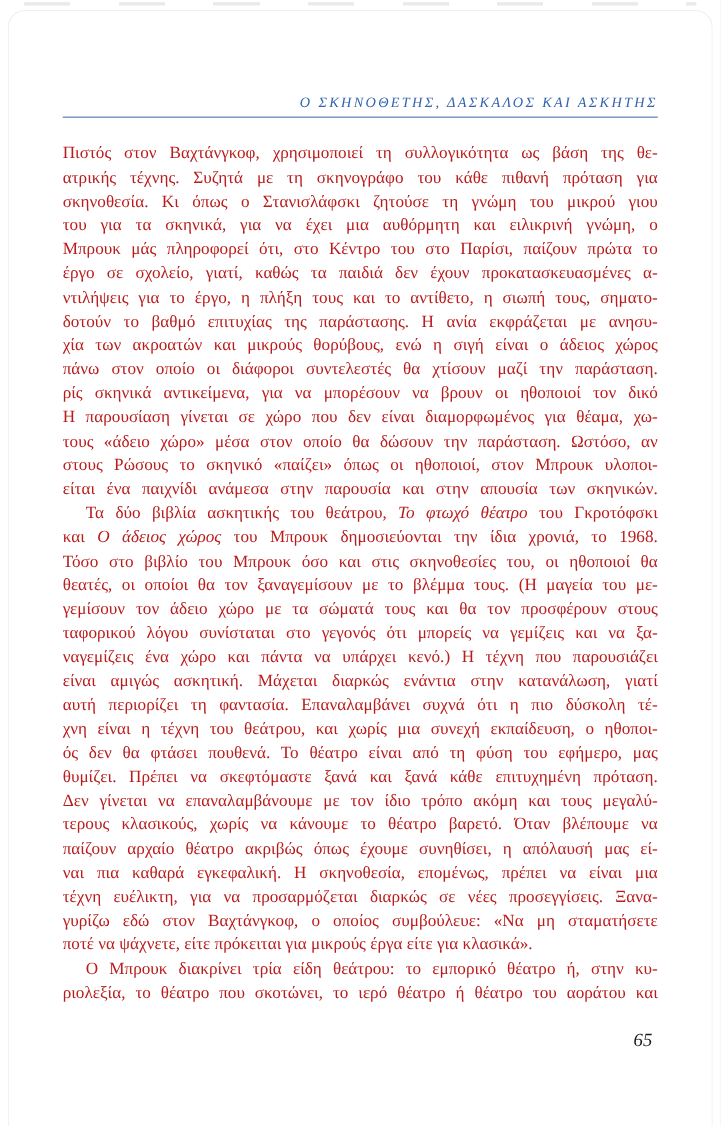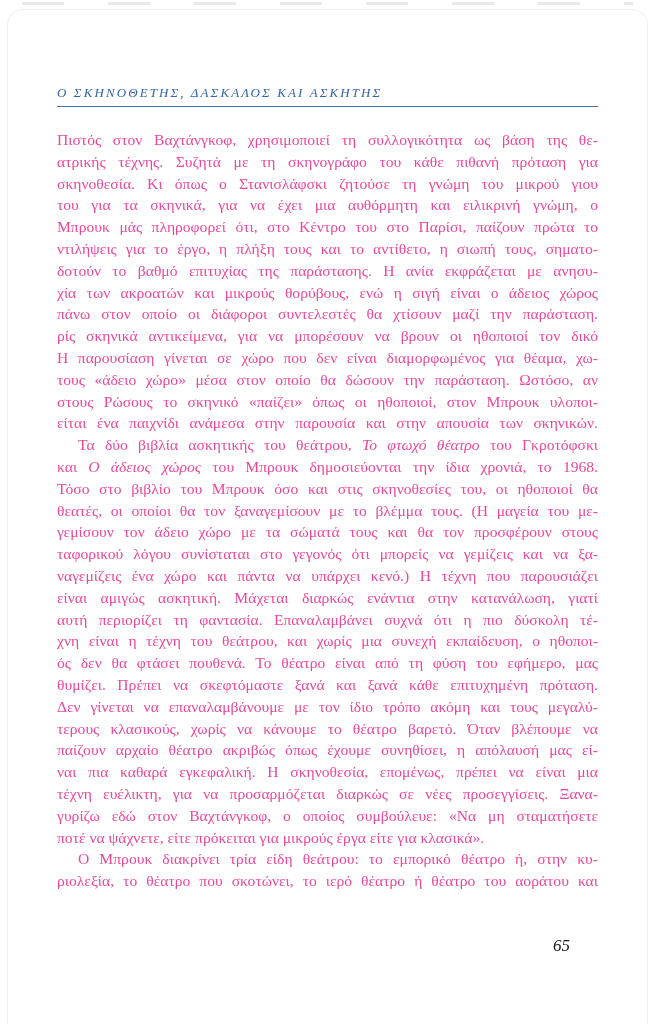--- a/index.html
+++ b/index.html
@@ -27,76 +27,77 @@
     border-radius:16px 16px 0 0;
     pointer-events:none;
   }
   .content{
     position:absolute;
     left:57px;top:0;
     width:541px;
   }
   .running-header{
     margin-top:85px;
-    text-align:left;
+    text-align:right;
     font-style:italic;
     font-size:13px;
     letter-spacing:2.1px;
     color:#3163ae;
     white-space:nowrap;
   }
   .header-rule{
     margin-top:5px;
     border:none;
     border-top:1.4px solid #4a74b4;
     width:100%;
   }
   .body-text{
     margin-top:22px;
     font-size:15.6px;
     line-height:21.8px;
-    color:#ec4899;
+    color:#b91c1c;
   }
   .line{
     text-align:justify;
     text-align-last:justify;
     white-space:normal;
   }
   .line.no-just{
     text-align:left;
     text-align-last:left;
   }
   .line.indent{
     text-indent:21px;
   }
   .it{font-style:italic;}
   .page-number{
     position:absolute;
     top:936px;
-    right:85px;
+    right:62px;
     font-style:italic;
     font-size:17px;
     color:#1b1b1b;
   }
 </style>
 </head>
 <body>
 
 <div class="page">
   <div class="scan-top-edge"></div>
   <div class="scan-border"></div>
   <div class="content">
     <div class="running-header">Ο ΣΚΗΝΟΘΕΤΗΣ, ΔΑΣΚΑΛΟΣ ΚΑΙ ΑΣΚΗΤΗΣ</div>
     <hr class="header-rule">
     <div class="body-text">
         <div class="line"><span>Πιστός στον Βαχτάνγκοφ, χρησιμοποιεί τη συλλογικότητα ως βάση της θε-</span></div>
         <div class="line"><span>ατρικής τέχνης. Συζητά με τη σκηνογράφο του κάθε πιθανή πρόταση για</span></div>
         <div class="line"><span>σκηνοθεσία. Κι όπως ο Στανισλάφσκι ζητούσε τη γνώμη του μικρού γιου</span></div>
         <div class="line"><span>του για τα σκηνικά, για να έχει μια αυθόρμητη και ειλικρινή γνώμη, ο</span></div>
         <div class="line"><span>Μπρουκ μάς πληροφορεί ότι, στο Κέντρο του στο Παρίσι, παίζουν πρώτα το</span></div>
+        <div class="line"><span>έργο σε σχολείο, γιατί, καθώς τα παιδιά δεν έχουν προκατασκευασμένες α-</span></div>
         <div class="line"><span>ντιλήψεις για το έργο, η πλήξη τους και το αντίθετο, η σιωπή τους, σηματο-</span></div>
         <div class="line"><span>δοτούν το βαθμό επιτυχίας της παράστασης. Η ανία εκφράζεται με ανησυ-</span></div>
         <div class="line"><span>χία των ακροατών και μικρούς θορύβους, ενώ η σιγή είναι ο άδειος χώρος</span></div>
         <div class="line"><span>πάνω στον οποίο οι διάφοροι συντελεστές θα χτίσουν μαζί την παράσταση.</span></div>
         <div class="line"><span>ρίς σκηνικά αντικείμενα, για να μπορέσουν να βρουν οι ηθοποιοί τον δικό</span></div>
         <div class="line"><span>Η παρουσίαση γίνεται σε χώρο που δεν είναι διαμορφωμένος για θέαμα, χω-</span></div>
         <div class="line"><span>τους «άδειο χώρο» μέσα στον οποίο θα δώσουν την παράσταση. Ωστόσο, αν</span></div>
         <div class="line"><span>στους Ρώσους το σκηνικό «παίζει» όπως οι ηθοποιοί, στον Μπρουκ υλοποι-</span></div>
         <div class="line"><span>είται ένα παιχνίδι ανάμεσα στην παρουσία και στην απουσία των σκηνικών.</span></div>
         <div class="line indent"><span>Τα δύο βιβλία ασκητικής του θεάτρου, </span><span class="it">Το φτωχό θέατρο</span><span> του Γκροτόφσκι</span></div>

